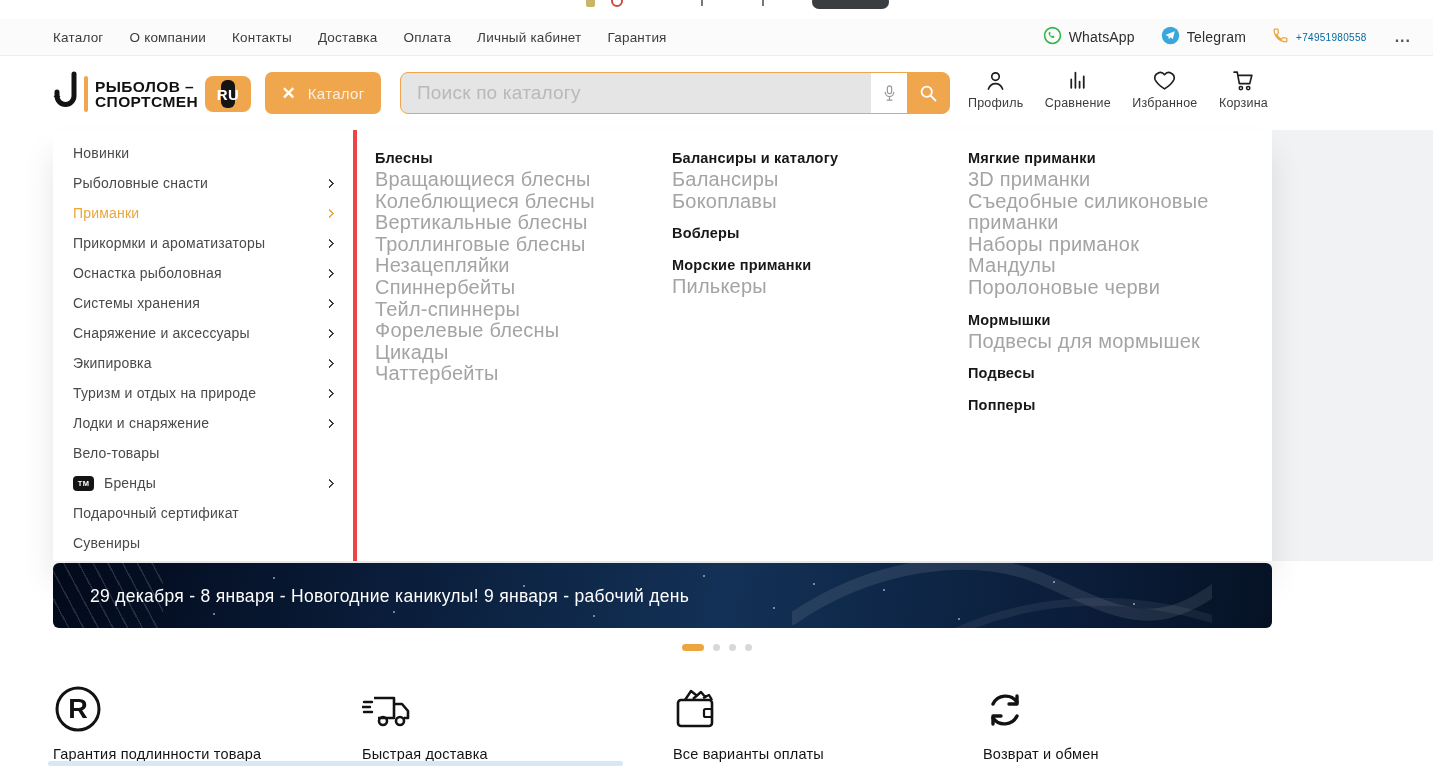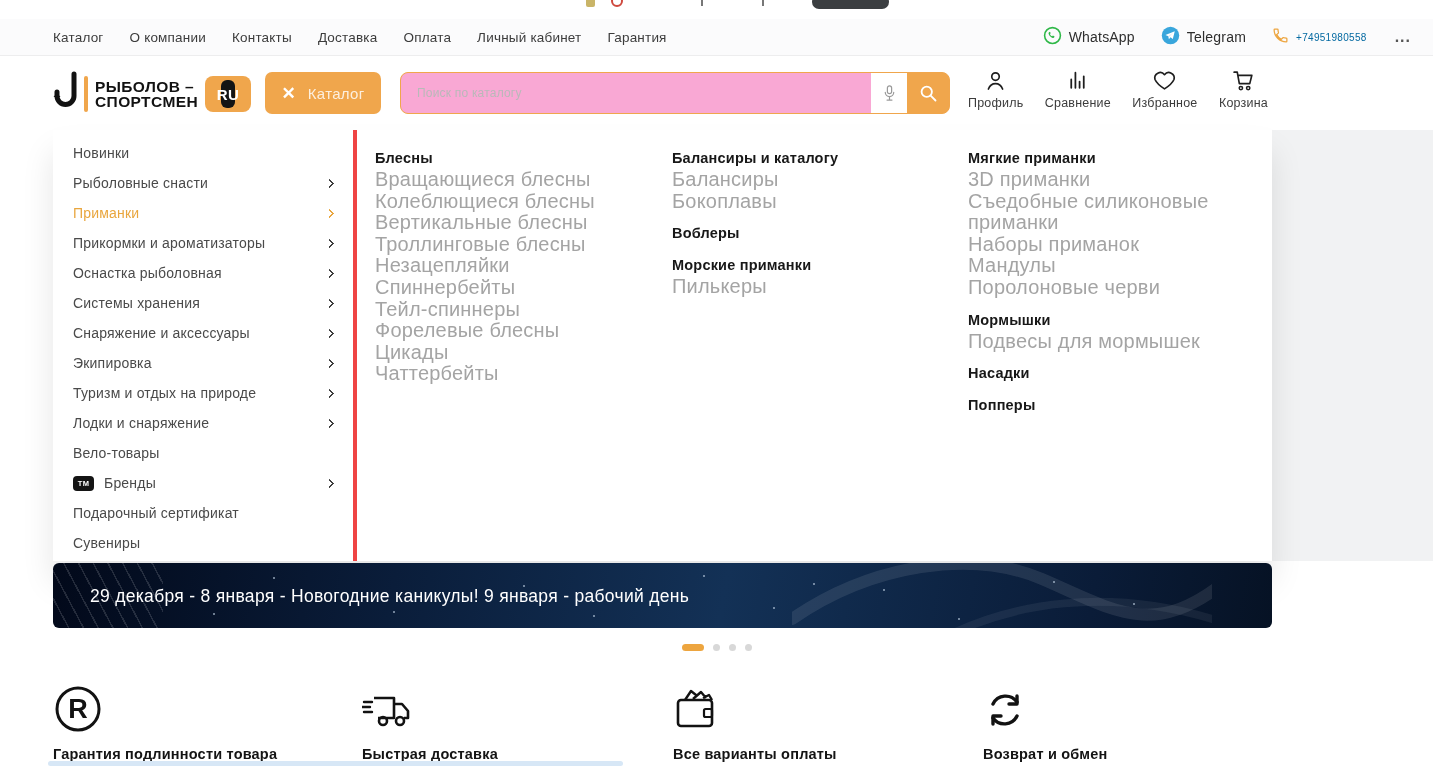--- a/index.html
+++ b/index.html
@@ -36,22 +36,22 @@
   .logo-badge-in { width:14px; height:28px; background:#141414; border-radius:6px; color:#fff;
     font-weight:800; font-size:15px; display:flex; align-items:center; justify-content:center; letter-spacing:.5px; }
 
   .catalog-btn { position:absolute; left:265px; top:16px; width:116px; height:42px; background:#f0a64c;
     border:none; border-radius:7px; display:flex; align-items:center; justify-content:center; gap:12px; cursor:pointer; }
   .catalog-x { color:#fff; font-size:17px; font-weight:700; line-height:1; }
   .catalog-label { color:rgba(255,255,255,.82); font-size:15px; letter-spacing:.3px; }
 
   .search-wrap { position:absolute; left:400px; top:16px; width:550px; height:42px;
     border:1.5px solid #f0a64c; border-radius:8px; background:#f0a64c; display:flex; overflow:hidden; }
-  .search-input { flex:1; border:none; outline:none; background:#f9a8d4; padding:0 10px 0 16px;
-    font-size:12px; color:#333; font-family:inherit; letter-spacing:.2px; }
+  .search-input { flex:1; border:none; outline:none; background:#e5e5e5; padding:0 10px 0 16px;
+    font-size:19px; color:#333; font-family:inherit; letter-spacing:.2px; }
   .search-input::placeholder { color:#b9b9b9; }
   .mic-btn { background:#fff; border:none; width:36px; display:flex; align-items:center; justify-content:center; cursor:pointer; }
   .search-btn { width:42px; background:#f0a64c; border:none; display:flex; align-items:center; justify-content:center; cursor:pointer; }
 
   .header-actions { position:absolute; left:968px; top:12px; width:300px; display:flex; justify-content:space-between; }
   .h-action { display:flex; flex-direction:column; align-items:center; gap:3px; cursor:pointer; }
   .h-action svg { display:block; }
   .h-action-label { font-size:12.5px; color:#3c3c3c; letter-spacing:.2px; }
 
   
@@ -93,21 +93,21 @@
   .dots { position:absolute; left:0; top:644px; width:100%; display:flex; justify-content:center;
     align-items:center; gap:9px; }
   .dot { width:7px; height:7px; border-radius:50%; background:#d8d8d8; cursor:pointer; }
   .dot.active { width:22px; height:7px; border-radius:4px; background:#eda53f; }
 
   
   .features { position:absolute; left:0; top:684px; width:100%; height:82px; }
   .feature { position:absolute; top:0; width:300px; }
   .f-1 { left:53px; } .f-2 { left:362px; } .f-3 { left:673px; } .f-4 { left:983px; }
   .f-icon { height:56px; display:flex; align-items:flex-start; }
-  .f-label { margin-top:6px; font-size:14.5px; font-weight:700; color:#141414; letter-spacing:.2px; }
+  .f-label { margin-top:6px; font-size:14.5px; font-weight:400; color:#141414; letter-spacing:.2px; }
   .blue-strip { position:absolute; left:48px; top:77px; width:575px; height:5px; background:#d7e7f6; border-radius:3px; }
 </style>
 </head>
 <body>
 
 <div class="page">
 
   <div class="chrome-strip">
     <span class="frag-yellow"></span>
     <span class="frag-red"></span>
@@ -325,21 +325,21 @@
           <a class="gitem">Съедобные силиконовые приманки</a>
           <a class="gitem">Наборы приманок</a>
           <a class="gitem">Мандулы</a>
           <a class="gitem">Поролоновые черви</a>
         </div>
         <div class="group">
           <div class="gtitle">Мормышки</div>
           <a class="gitem">Подвесы для мормышек</a>
         </div>
         <div class="group">
-          <div class="gtitle">Насадки</div>
+          <div class="gtitle">Подвесы</div>
         </div>
         <div class="group">
           <div class="gtitle">Попперы</div>
         </div>
       </div>
     </div>
   </div>
 
   <div class="banner">
     <div class="banner-streaks"></div>

